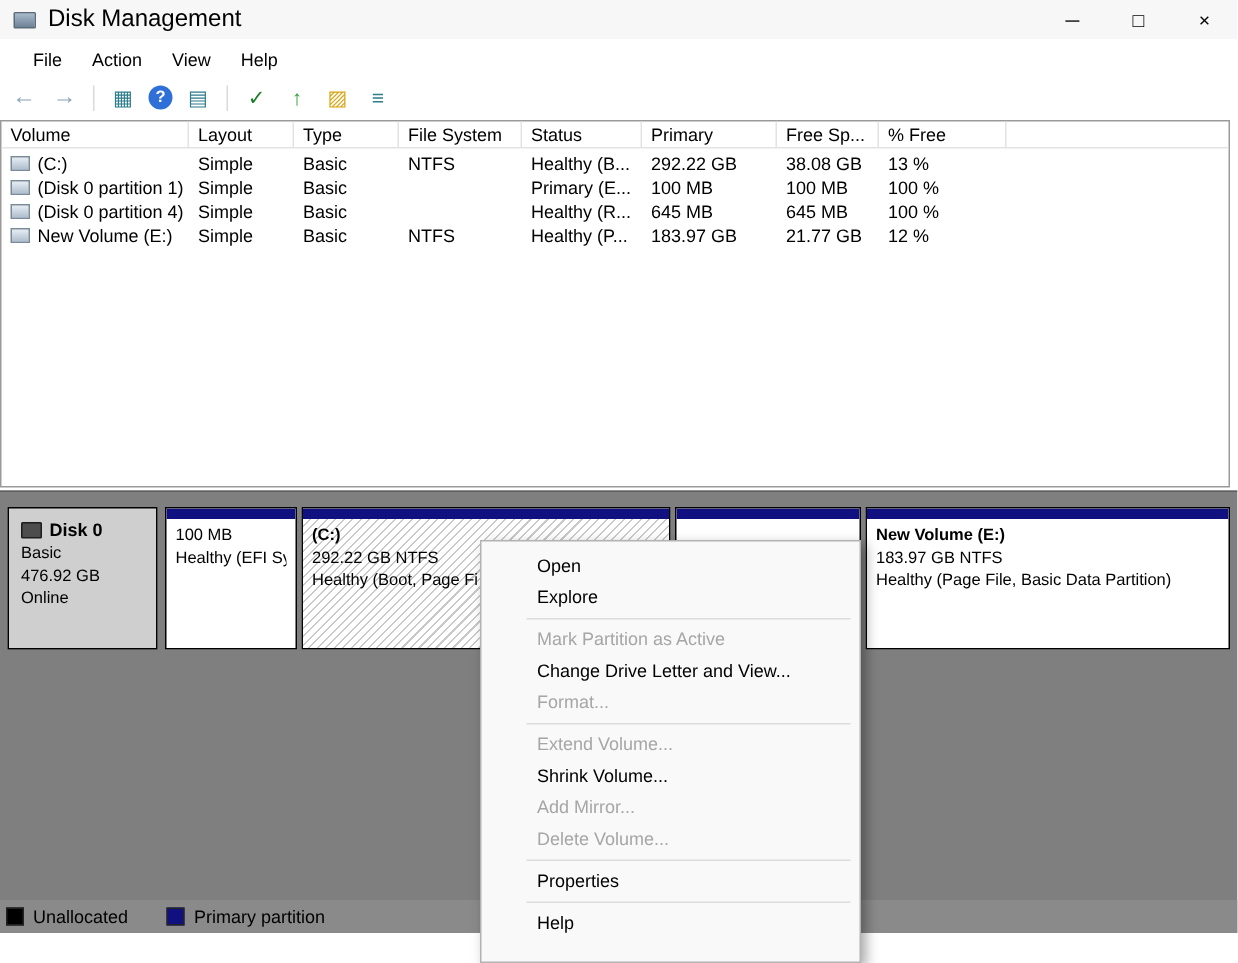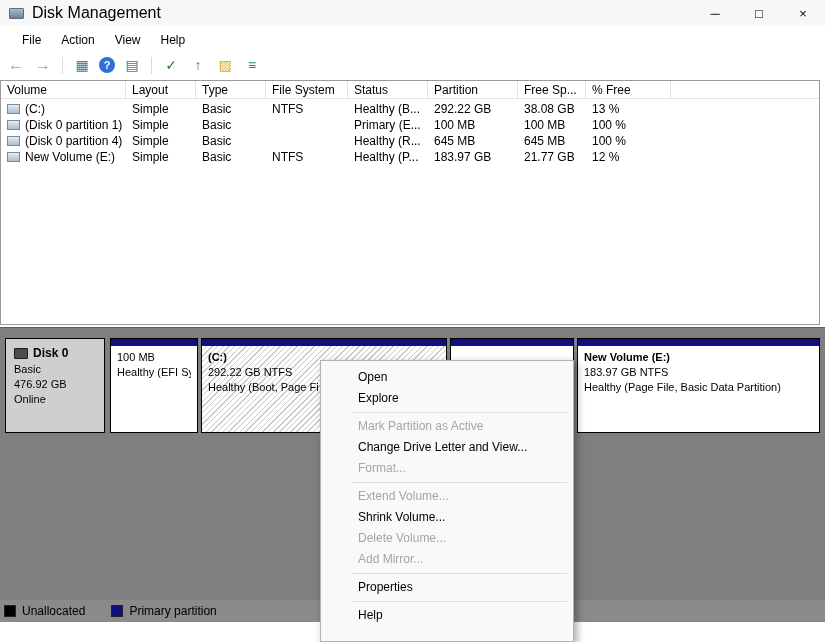--- a/index.html
+++ b/index.html
@@ -131,21 +131,21 @@
   <span class="tbi" data-name="list-icon">≡</span>
 </div>
 
 <div class="toppane" data-name="volume-list-pane">
   <div class="thead" data-name="table-header">
     <div class="th c0" data-name="column-header-volume">Volume</div>
     <div class="th c1" data-name="column-header-layout">Layout</div>
     <div class="th c2" data-name="column-header-type">Type</div>
     <div class="th c3" data-name="column-header-filesystem">File System</div>
     <div class="th c4" data-name="column-header-status">Status</div>
-    <div class="th c5" data-name="column-header-capacity">Partition</div>
+    <div class="th c5" data-name="column-header-capacity">Primary</div>
     <div class="th c6" data-name="column-header-freespace">Free Sp...</div>
     <div class="th c7" data-name="column-header-pctfree">% Free</div>
     <div class="th cf" data-name="column-header-filler"></div>
   </div>
   <div class="tbody" data-name="table-body">
     <div class="trow" data-name="table-row-c">
       <div class="tc c0" data-name="cell-volume"><span class="vol-ico" data-name="volume-icon"></span><span data-name="volume-name">(C:)</span></div>
       <div class="tc c1" data-name="cell-layout">Simple</div>
       <div class="tc c2" data-name="cell-type">Basic</div>
       <div class="tc c3" data-name="cell-filesystem">NTFS</div>
@@ -250,19 +250,19 @@
 <div class="ctxmenu" data-name="context-menu">
   <div class="cm-item" data-name="menu-item-open" data-disabled="false">Open</div>
   <div class="cm-item" data-name="menu-item-explore" data-disabled="false">Explore</div>
   <div class="cm-sep" data-name="menu-separator"></div>
   <div class="cm-item" data-name="menu-item-mark-partition-active" data-disabled="true">Mark Partition as Active</div>
   <div class="cm-item" data-name="menu-item-change-drive-letter" data-disabled="false">Change Drive Letter and View...</div>
   <div class="cm-item" data-name="menu-item-format" data-disabled="true">Format...</div>
   <div class="cm-sep" data-name="menu-separator"></div>
   <div class="cm-item" data-name="menu-item-extend-volume" data-disabled="true">Extend Volume...</div>
   <div class="cm-item" data-name="menu-item-shrink-volume" data-disabled="false">Shrink Volume...</div>
+  <div class="cm-item" data-name="menu-item-add-mirror" data-disabled="true">Add Mirror...</div>
   <div class="cm-item" data-name="menu-item-delete-volume" data-disabled="true">Delete Volume...</div>
-  <div class="cm-item" data-name="menu-item-add-mirror" data-disabled="true">Add Mirror...</div>
   <div class="cm-sep" data-name="menu-separator"></div>
   <div class="cm-item" data-name="menu-item-properties" data-disabled="false">Properties</div>
   <div class="cm-sep" data-name="menu-separator"></div>
   <div class="cm-item" data-name="menu-item-help" data-disabled="false">Help</div>
 </div>
 
 </body></html>

